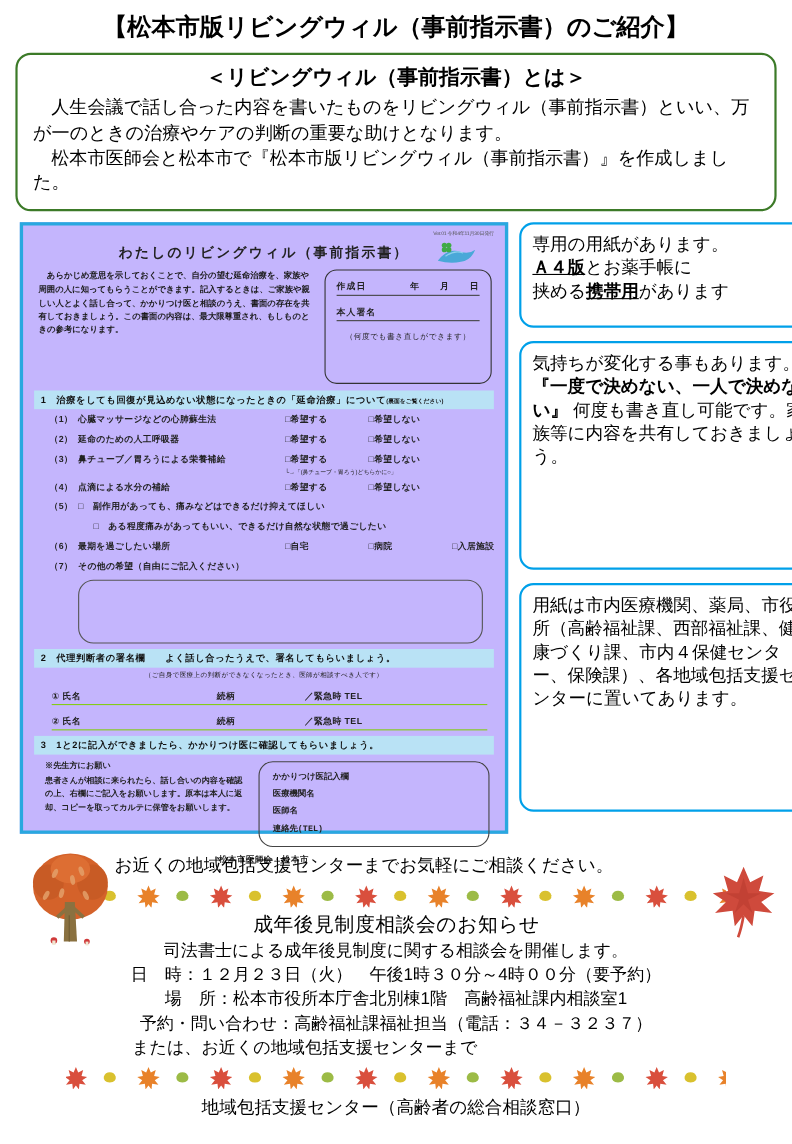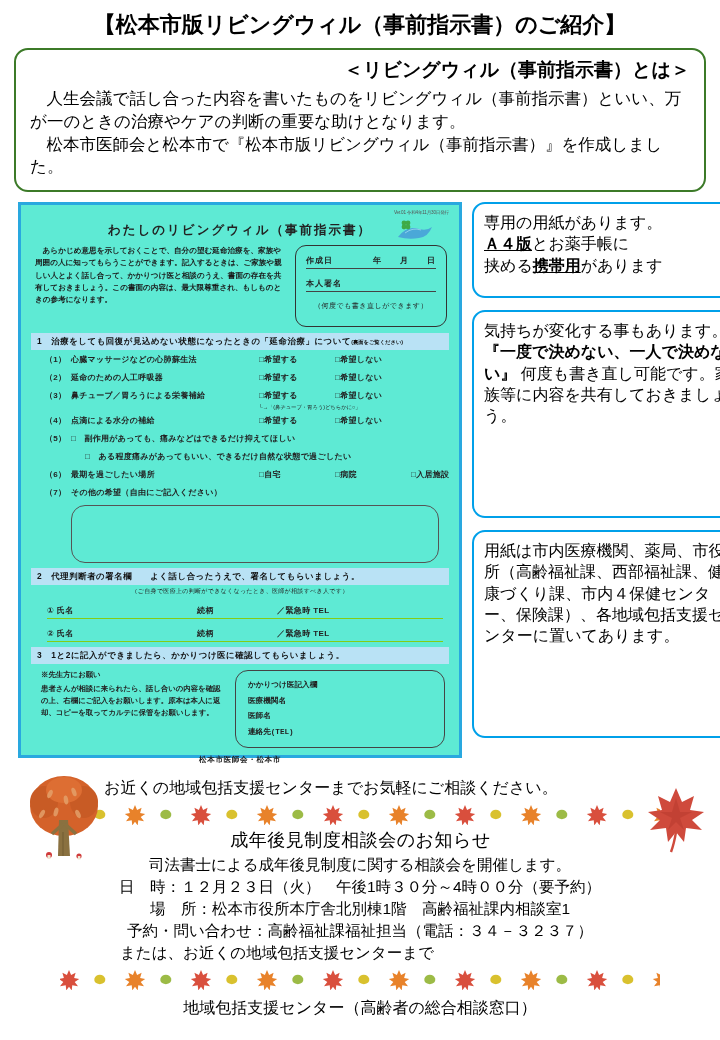--- a/index.html
+++ b/index.html
@@ -20,21 +20,21 @@
     padding:10px 0 6px 0;
   }
   .intro-box{
     margin:2px 14px 0 14px;
     border:2px solid #3c7a28;
     border-radius:14px;
     padding:7px 14px 12px 14px;
     box-sizing:border-box;
   }
   .intro-heading{
-    text-align:right;
+    text-align:center;
     font-size:19px;
     font-weight:bold;
     margin-bottom:4px;
   }
   .intro-para{
     font-size:16.5px;
     line-height:1.38;
     text-indent:1em;
   }
 
@@ -44,21 +44,21 @@
     margin-top:10px;
     height:566px;
   }
 
   
   .form-sheet{
     position:absolute;
     left:18px;top:0;
     width:444px;height:556px;
     border:3px solid #29a8df;
-    background:#5eead4;
+    background:#c4b5fd;
     box-sizing:border-box;
     padding:6px 10px;
     font-size:7.4px;
     color:#222;
   }
   .form-version{
     position:absolute;right:10px;top:5px;
     font-size:4.6px;color:#555;letter-spacing:-0.2px;
   }
   .form-title{
@@ -83,21 +83,21 @@
     font-weight:bold;
     color:#1a1a1a;
     text-indent:1em;
   }
   .form-datebox{
     flex:0 0 152px;
     border:1px solid #333;
     border-radius:11px;
     padding:9px 10px 18px 10px;
     box-sizing:border-box;
-    height:82px;
+    height:104px;
   }
   .db-row{
     display:flex;align-items:flex-end;
     border-bottom:1px solid #444;
     font-size:8px;font-weight:bold;
     padding-bottom:2px;margin-bottom:9px;
     letter-spacing:1px;
   }
   .db-row span+span{margin-left:auto;}
   .db-row span+span+span{margin-left:18px;}

